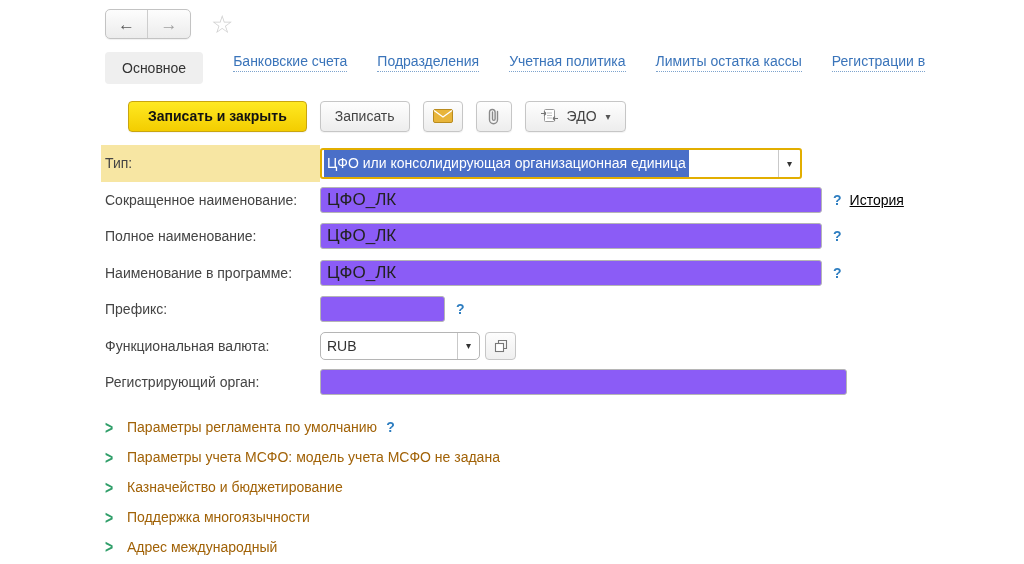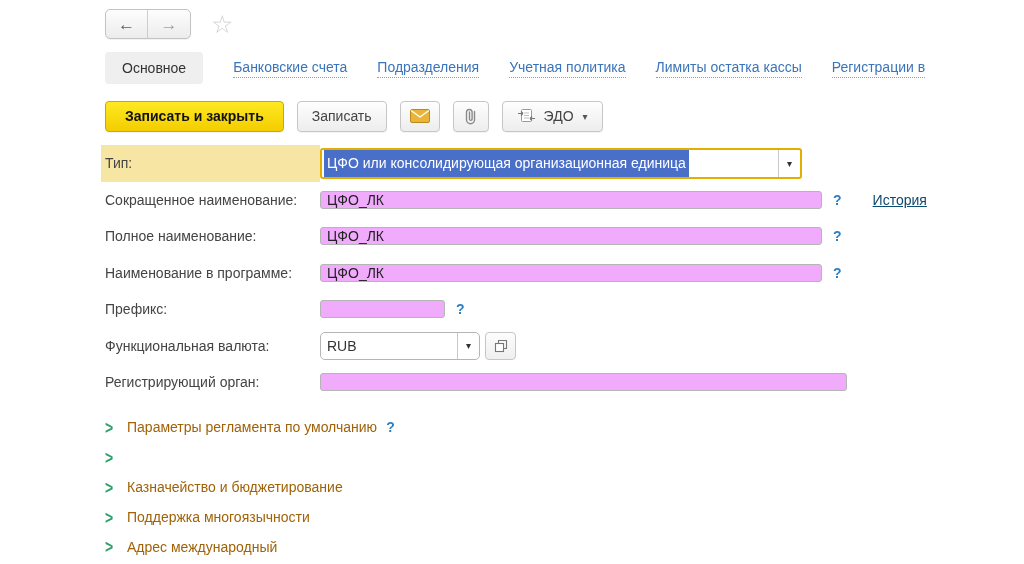--- a/index.html
+++ b/index.html
@@ -15,45 +15,45 @@
   .nav-group {display:flex; height:28px; border:1px solid #c3c3c3; border-radius:5px;
     overflow:hidden; background:linear-gradient(#fdfdfd,#ececec); box-shadow:0 1px 1px rgba(0,0,0,.06);}
   .nav-btn {width:42px; border:none; background:transparent; padding:0; cursor:pointer;
     display:flex; align-items:center; justify-content:center; font-size:17px; line-height:1; font-family:inherit;}
   .nav-btn.left {border-right:1px solid #cdcdcd; color:#5a5a5a;}
   .nav-btn.right {color:#a0a0a0;}
   .star {margin-left:20px; font-size:25px; color:#cfcfcf; line-height:1; cursor:pointer;}
   .title {margin:0 0 0 12px; font-size:19px; font-weight:400; color:#1c1c1c; white-space:nowrap;}
 
   
-  .tabs {display:flex; align-items:center; height:32px; margin-top:12px; gap:30px;
+  .tabs {display:flex; align-items:flex-start; height:32px; margin-top:12px; gap:30px;
     white-space:nowrap; overflow:hidden;}
   .tab-active {background:#efefef; border-radius:4px; padding:8px 17px; color:#333; cursor:default;}
   .tab-link {color:#3a74ba; text-decoration:none; border-bottom:1px dotted #7da3cd;
     cursor:pointer; line-height:1.35;}
 
   
   .toolbar {display:flex; align-items:center; height:32px; margin-top:16px; gap:13px;}
   .btn {height:31px; box-sizing:border-box; border:1px solid #c6c6c6; border-radius:4px;
     background:linear-gradient(#fefefe,#ededed); color:#444; padding:0 14px; cursor:pointer;
     display:flex; align-items:center; gap:8px; font-size:14px; font-family:inherit;
     box-shadow:0 1px 1px rgba(0,0,0,.05);}
   .btn-primary {background:linear-gradient(#ffe922,#f3cd00); border-color:#c9a50f;
-    color:#121212; font-weight:bold; padding:0 19px;}
+    color:#121212; font-weight:bold; padding:0 19px;margin-left:23px;}
   .btn-icon {padding:0 9px;}
   .caret {font-size:10px; color:#555; margin-left:1px;}
 
   
   .form {margin-top:13px;}
   .frow {display:flex; align-items:center; height:36.5px;}
   .flabel {width:215px; flex-shrink:0; color:#444; align-self:stretch;
     display:flex; align-items:center;}
   .flabel-highlight {background:#f7e6a3; margin-left:-4px; padding-left:4px;}
-  .input {height:18px; box-sizing:border-box; border:1px solid #b5b5b5; border-radius:3px;
-    padding:0 6px; font-size:14px; font-family:inherit; color:#222; background:#f0abfc;}
+  .input {height:26px; box-sizing:border-box; border:1px solid #b5b5b5; border-radius:3px;
+    padding:0 6px; font-size:17px; font-family:inherit; color:#222; background:#8b5cf6;}
   .w-name {width:502px;}
   .w-prefix {width:125px;}
   .w-registrar {width:527px;}
 
   .combo {display:flex; align-items:stretch; height:28px; box-sizing:border-box;
     border:1px solid #b5b5b5; border-radius:5px; background:#fff; cursor:pointer;}
   .combo-focused {border:2px solid #e2ae00; height:31px; border-radius:3px;}
   .combo-type {width:482px;}
   .combo-currency {width:160px;}
   .combo-text {flex:1; display:flex; align-items:center; padding-left:2px;
@@ -61,21 +61,21 @@
   .combo-text.plain {padding-left:6px;}
   .sel {background:#4a6fc8; color:#fff; padding:12px 3px;}
   .combo-arrow {width:21px; flex-shrink:0; border-left:1px solid #c9c9c9;
     display:flex; align-items:center; justify-content:center; font-size:10px; color:#333;}
 
   .open-btn {width:31px; height:28px; box-sizing:border-box; margin-left:5px;
     border:1px solid #c6c6c6; border-radius:4px; background:linear-gradient(#fdfdfd,#efefef);
     display:flex; align-items:center; justify-content:center; cursor:pointer; padding:0;}
 
   .help {color:#2d7dc0; font-weight:bold; margin-left:11px; cursor:pointer;}
-  .hist {color:#0c4a6e; margin-left:31px; text-decoration:underline; cursor:pointer;}
+  .hist {color:#000000; margin-left:8px; text-decoration:underline; cursor:pointer;}
 
   
   .sections {margin-top:11px;}
   .srow {display:flex; align-items:center; height:30px; cursor:pointer;}
   .chev {color:#2f9e69; font-weight:bold; width:22px; flex-shrink:0;
     transform:scaleY(1.3); display:inline-block; font-size:14px;}
   .slabel {color:#a16207;}
   .shelp {margin-left:9px;}
 </style>
 </head>
@@ -203,20 +203,21 @@
   <div class="sections">
 
     <div class="srow">
       <span class="chev">&gt;</span>
       <span class="slabel">Параметры регламента по умолчанию</span>
       <span class="help shelp">?</span>
     </div>
 
     <div class="srow">
       <span class="chev">&gt;</span>
+      <span class="slabel">Параметры учета МСФО:  модель учета МСФО не задана</span>
     </div>
 
     <div class="srow">
       <span class="chev">&gt;</span>
       <span class="slabel">Казначейство и бюджетирование</span>
     </div>
 
     <div class="srow">
       <span class="chev">&gt;</span>
       <span class="slabel">Поддержка многоязычности</span>

